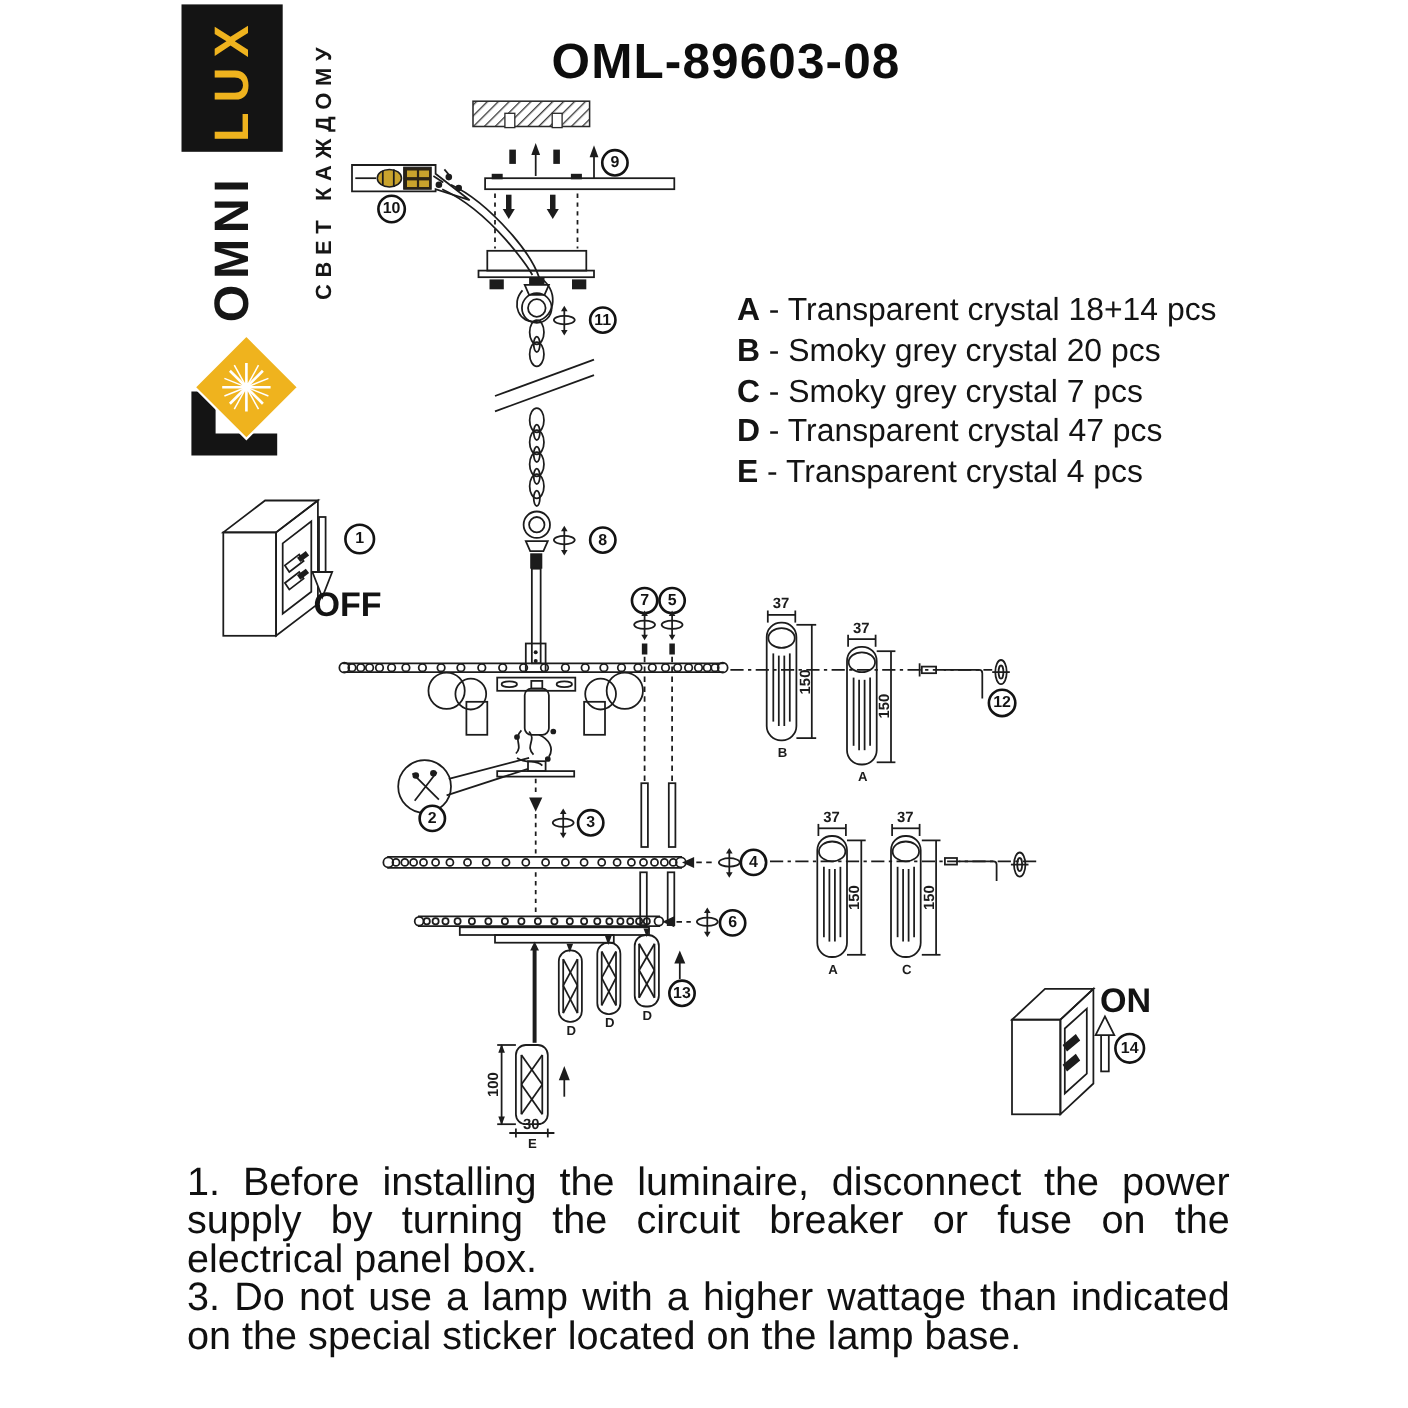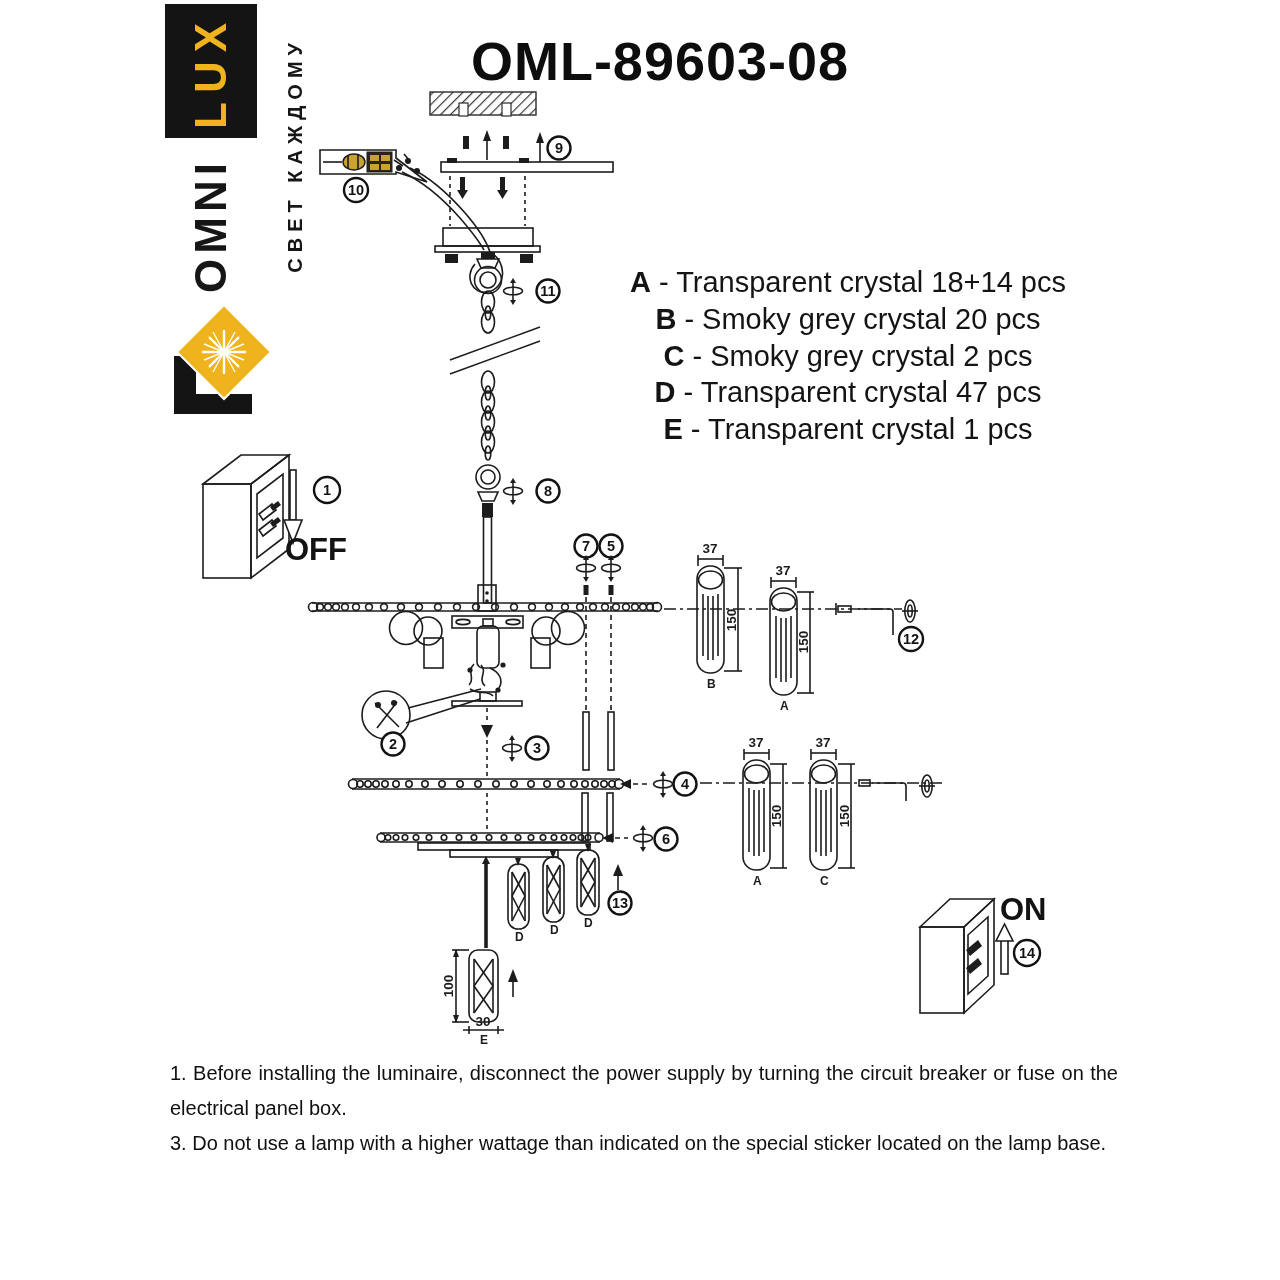--- a/index.html
+++ b/index.html
@@ -10,28 +10,28 @@
   
   #lux-box{left:165px;top:4px;width:92px;height:134px;background:#141414;
            display:flex;align-items:center;justify-content:center;}
   #lux-box span{font-size:44px;font-weight:bold;color:#efb31e;letter-spacing:9px;}
   #omni{left:165px;top:140px;width:92px;height:170px;display:flex;align-items:center;justify-content:center;}
   #omni span{font-size:44px;font-weight:bold;color:#161616;letter-spacing:5px;}
   #tagline{left:276px;top:6px;width:38px;height:298px;display:flex;align-items:center;justify-content:center;}
   #tagline span{font-size:20px;font-weight:bold;color:#161616;letter-spacing:6px;}
   
   #title{left:400px;top:30px;width:520px;text-align:center;
-         font-size:54px;font-weight:bold;letter-spacing:1px;color:#0d0d0d;}
+         font-size:45px;font-weight:bold;letter-spacing:1px;color:#0d0d0d;}
   
-  #legend{left:608px;top:264px;width:480px;text-align:center;}
+  #legend{left:670px;top:264px;width:480px;}
   .legend-row{font-size:29px;line-height:36.8px;color:#141414;white-space:nowrap;}
   .legend-row .k{font-weight:bold;margin-right:8px;}
   
   #instructions{left:170px;top:1056px;width:948px;}
-  #instructions p{margin:0;font-size:20px;line-height:35px;text-align:justify;color:#101010;}
+  #instructions p{margin:0;font-size:36px;line-height:35px;text-align:justify;color:#101010;}
   
   .ln{stroke:#1c1c1c;fill:none;stroke-width:1.6;}
   .lnf{fill:#1c1c1c;stroke:none;}
   .whf{fill:#ffffff;}
   text.dim{font-family:"Liberation Sans",sans-serif;font-size:13.5px;font-weight:bold;fill:#1c1c1c;}
   text.lab{font-family:"Liberation Sans",sans-serif;font-size:12px;font-weight:bold;fill:#1c1c1c;}
   circle.co{fill:#fff;stroke:#131313;stroke-width:2.4;}
   text.con{font-family:"Liberation Sans",sans-serif;font-size:14.5px;font-weight:bold;fill:#131313;
            text-anchor:middle;dominant-baseline:central;}
   text.sw{font-family:"Liberation Sans",sans-serif;font-size:31px;font-weight:bold;fill:#131313;}
@@ -64,23 +64,23 @@
       <line x1="38" y1="60" x2="78" y2="44" stroke-width="1.4"></line>
     </g>
     <circle cx="58" cy="52" r="4" fill="#fff"></circle>
   </svg>
 
   <div class="abs" id="title">OML-89603-08</div>
 
   <div class="abs" id="legend">
     <div class="legend-row"><span class="k">A</span><span>- Transparent crystal 18+14 pcs</span></div>
     <div class="legend-row"><span class="k">B</span><span>- Smoky grey crystal 20 pcs</span></div>
-    <div class="legend-row"><span class="k">C</span><span>- Smoky grey crystal 2 pcs</span></div>
+    <div class="legend-row"><span class="k">C</span><span>- Smoky grey crystal 7 pcs</span></div>
     <div class="legend-row"><span class="k">D</span><span>- Transparent crystal 47 pcs</span></div>
-    <div class="legend-row"><span class="k">E</span><span>- Transparent crystal 1 pcs</span></div>
+    <div class="legend-row"><span class="k">E</span><span>- Transparent crystal 4 pcs</span></div>
   </div>
 
   <svg class="abs" style="left:0;top:0" width="1280" height="1280" viewBox="0 0 1280 1280">
     <defs>
       <pattern id="hatch" width="7" height="7" patternUnits="userSpaceOnUse" patternTransform="rotate(45)">
         <rect width="7" height="7" fill="#fff"></rect>
         <line x1="0" y1="0" x2="0" y2="7" stroke="#3a3a3a" stroke-width="2.4"></line>
       </pattern>
       <g id="eyeH">
         <ellipse cx="0" cy="0" rx="9.5" ry="3.8" class="ln" stroke-width="2"></ellipse>

